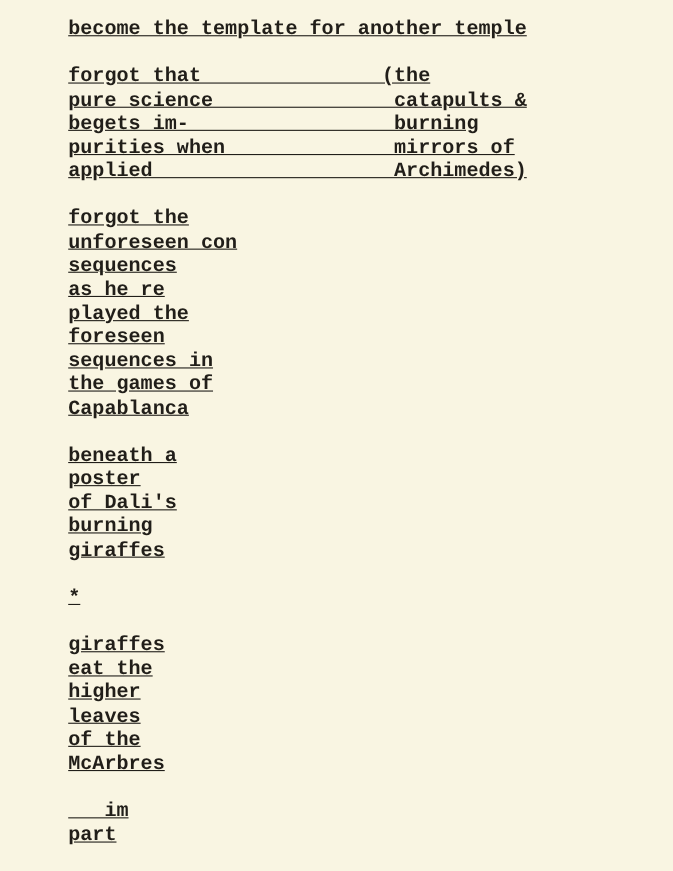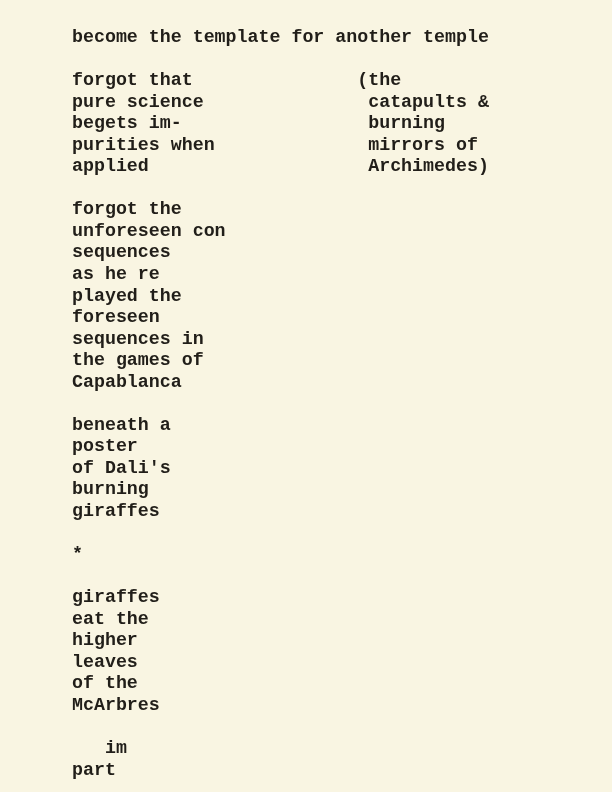--- a/index.html
+++ b/index.html
@@ -12,29 +12,30 @@
     background: #f9f5e2;
     overflow: hidden;
     position: relative;
   }
   .poem-page {
     width: 612px;
     height: 792px;
     box-sizing: border-box;
   }
   pre.poem-text {
-    margin: 14px;
+    margin: 4px;
     padding: 13px 0 0 58px;
     font-family: "Liberation Mono", "DejaVu Sans Mono", monospace;
     font-size: 18.3px;
     line-height: 21.55px;
     font-weight: bold;
     color: #211e19;
     white-space: pre;
     letter-spacing: 0;
+    text-decoration: underline;
   }
 </style>
 </head>
 <body>
 
 <div class="poem-page">
   <pre class="poem-text">become the template for another temple
 
 forgot that               (the
 pure science               catapults &amp;

